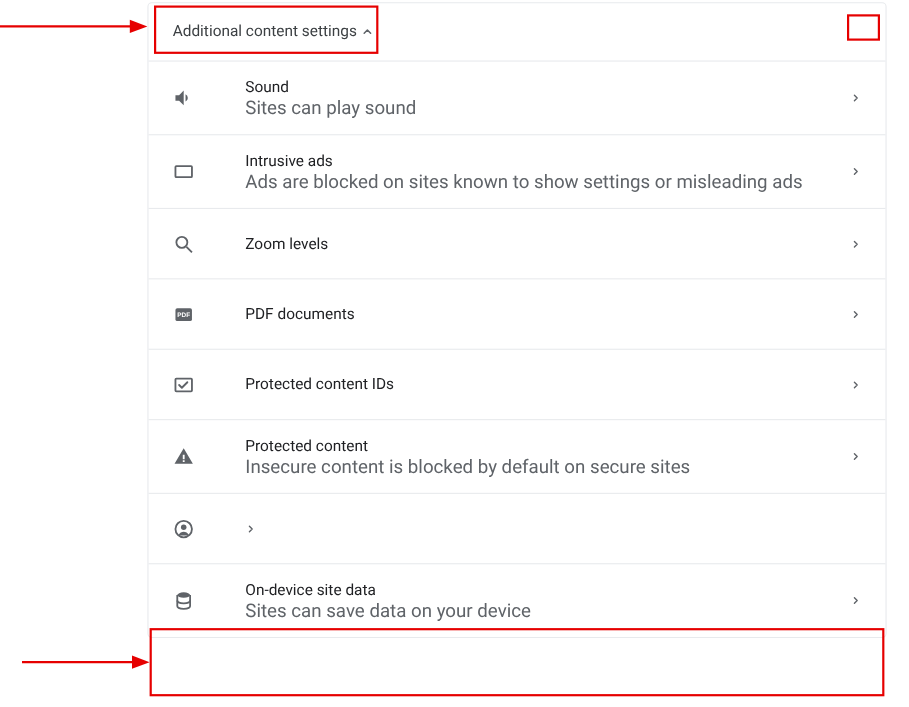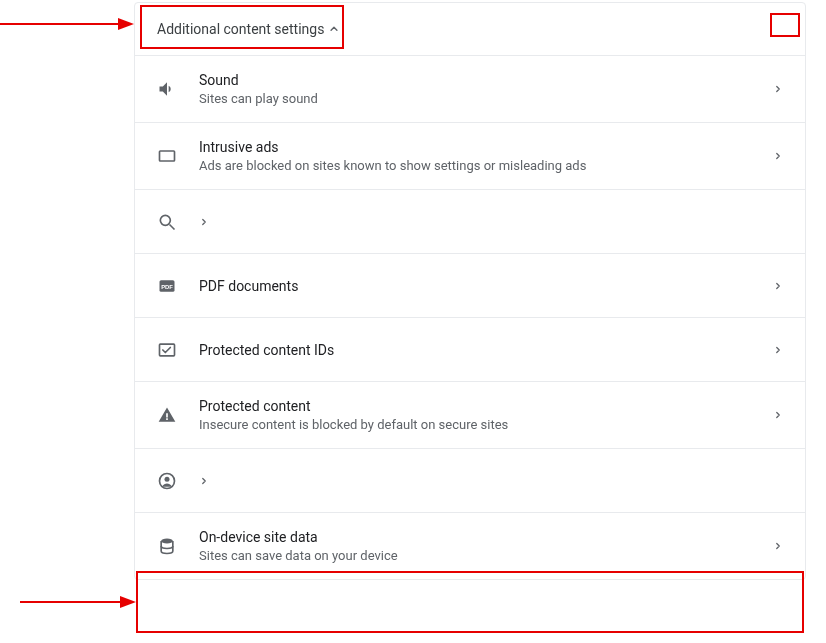--- a/index.html
+++ b/index.html
@@ -40,20 +40,21 @@
       justify-content: center;
       color: #5f6368;
     }
     .row {
       display: flex;
       align-items: center;
       min-height: 64px;
       padding: 14px 22px;
       border-top: 1px solid #e8eaed;
       cursor: pointer;
+      gap: 24px;
     }
     .row-icon {
       width: 20px;
       height: 20px;
       flex: 0 0 20px;
       margin-right: 22px;
       display: flex;
       align-items: center;
       justify-content: center;
       color: #5f6368;
@@ -63,21 +64,21 @@
       display: flex;
       flex-direction: column;
       justify-content: center;
     }
     .row-title {
       font-size: 14px;
       color: #202124;
       line-height: 20px;
     }
     .row-sub {
-      font-size: 13px;
+      font-size: 17px;
       color: #5f6368;
       line-height: 18px;
     }
     .row-arrow {
       flex: 0 0 auto;
       color: #5f6368;
       display: flex;
       align-items: center;
     }
     
@@ -140,20 +141,23 @@
     </span>
   </div>
 
   <div class="row">
     <span class="row-icon">
       <svg width="20" height="20" viewBox="0 0 24 24" fill="none" stroke="#5f6368" stroke-width="2">
           <circle cx="10" cy="10" r="6"></circle>
           <line x1="15" y1="15" x2="21" y2="21"></line>
         </svg>
     </span>
+    <div class="row-body">
+      <div class="row-title">Zoom levels</div>
+    </div>
     <span class="row-arrow">
       <svg width="10" height="10" viewBox="0 0 24 24">
           <path d="M9 6l6 6-6 6" stroke="#5f6368" stroke-width="3" fill="none" stroke-linecap="round" stroke-linejoin="round"></path>
         </svg>
     </span>
   </div>
 
   <div class="row">
     <span class="row-icon">
       <svg width="20" height="20" viewBox="0 0 24 24">

